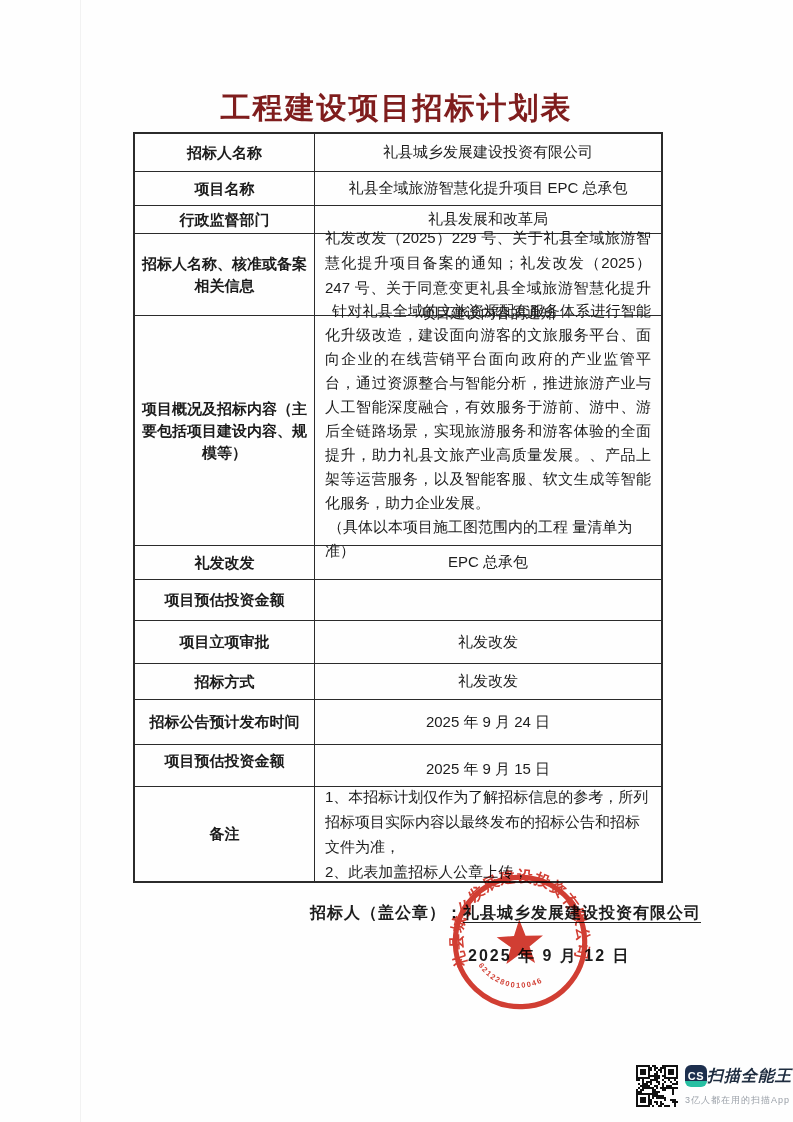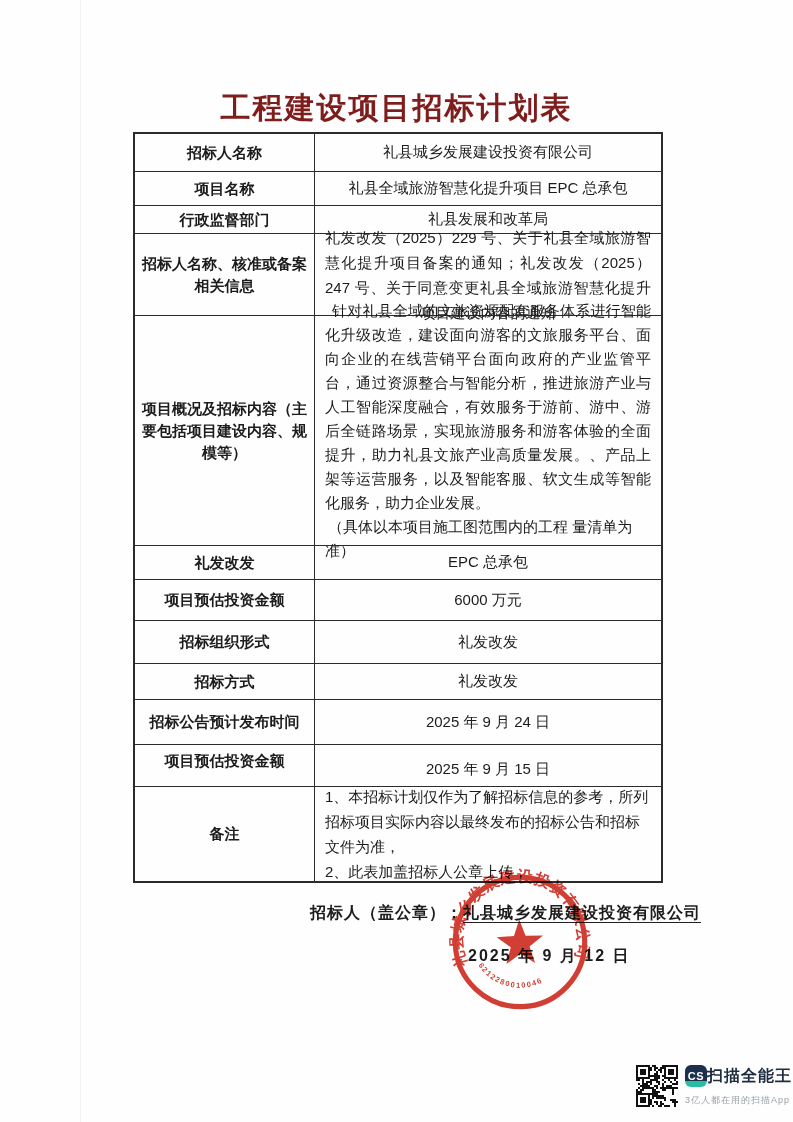--- a/index.html
+++ b/index.html
@@ -40,21 +40,21 @@
   .watermark{position:absolute;left:636px;top:1065px;display:flex;gap:7px;align-items:flex-start;}
   .qr{width:42px;height:42px;display:grid;grid-template-columns:repeat(21,1fr);
     grid-template-rows:repeat(21,1fr);background:#fff;}
   .qr div{width:100%;height:100%;}
   .qr .b{background:#111;}
   .wm-col{display:flex;flex-direction:column;}
   .wm-row{display:flex;align-items:center;}
   .cs-logo{width:22px;height:22px;border-radius:6px;display:flex;align-items:center;justify-content:center;
     background:linear-gradient(180deg,#1d2f4e 0%,#1d2f4e 74%,#27bfa2 74%,#27bfa2 100%);
     color:#fff;font-size:11px;font-weight:bold;letter-spacing:.5px;}
-  .wm-name{font-size:16px;font-weight:bold;color:#1e2c3f;letter-spacing:1px;}
+  .wm-name{font-size:16px;font-weight:bold;color:#1e2c3f;letter-spacing:1px;font-style:italic;}
   .wm-tag{font-size:9px;color:#9aa0a8;letter-spacing:1px;margin-top:7px;}
 </style>
 </head>
 <body>
 
 <div class="page">
   <div class="scan-line"></div>
 
   <h1 class="doc-title">工程建设项目招标计划表</h1>
 
@@ -91,26 +91,23 @@
       </div>
     </div>
     <div class="t-row r5">
       <div class="t-label">礼发改发</div>
       <div class="t-value">
           <div class="center">EPC 总承包</div>
         </div>
     </div>
     <div class="t-row r6">
       <div class="t-label">项目预估投资金额</div>
-      <div class="t-value">
-          <div class="center">6000 万元</div>
-        </div>
     </div>
     <div class="t-row r7">
-      <div class="t-label">招标组织形式</div>
+      <div class="t-label">项目立项审批</div>
       <div class="t-value">
           <div class="center">礼发改发</div>
         </div>
     </div>
     <div class="t-row r8">
       <div class="t-label">招标方式</div>
       <div class="t-value">
           <div class="center">礼发改发</div>
         </div>
     </div>

